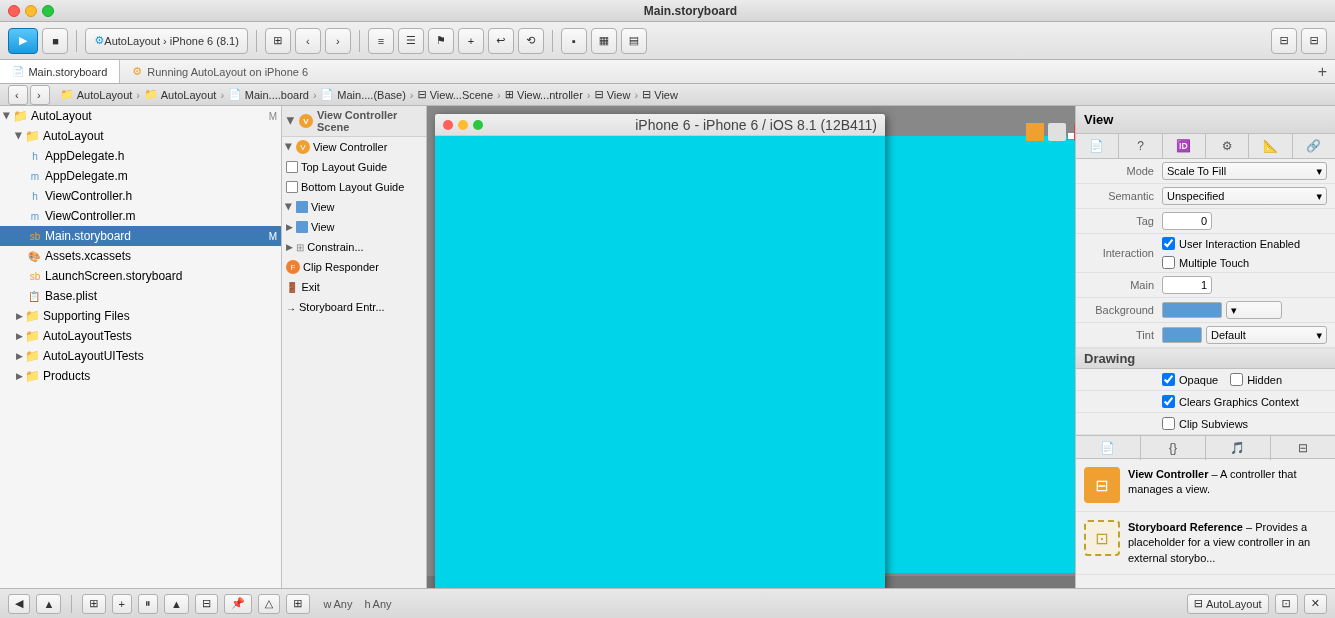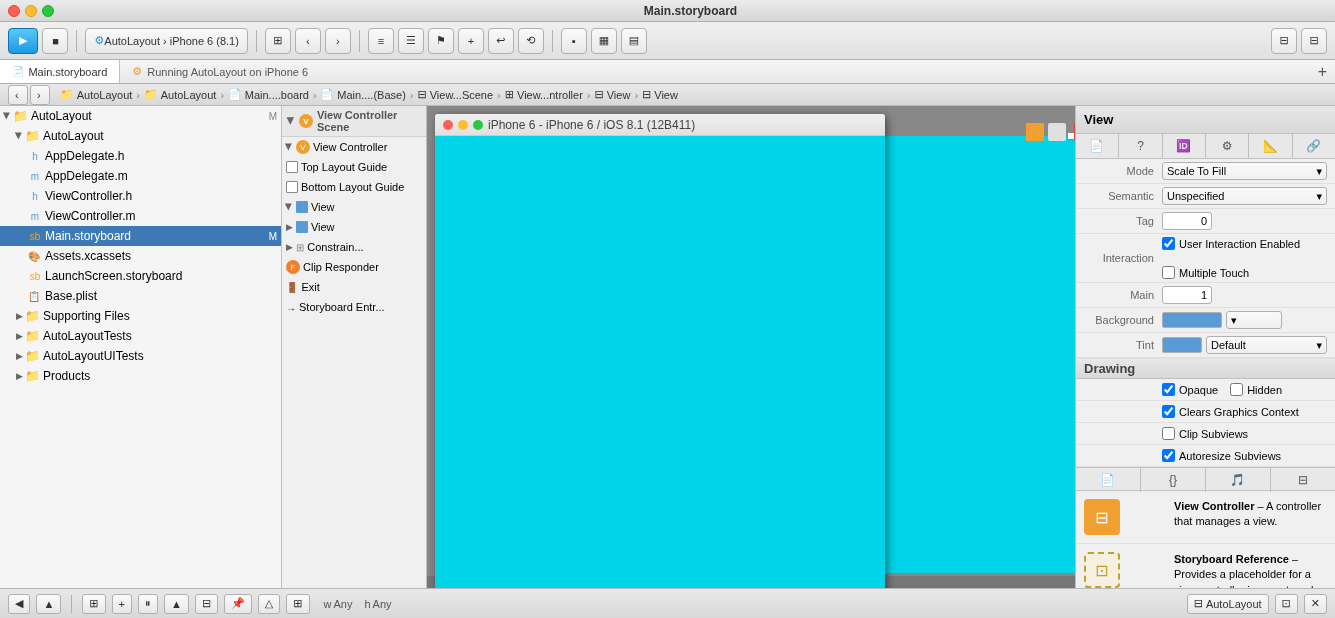--- a/index.html
+++ b/index.html
@@ -206,21 +206,21 @@
       flex-shrink: 0;
       background: #f5f0e0;
     }
     .obj-icon-solid {
       width: 36px; height: 36px;
       background: #f0a030;
       border-radius: 4px;
       display: flex; align-items: center; justify-content: center;
       flex-shrink: 0;
     }
-    .obj-text { font-size: 11px; line-height: 1.4; margin-left: 46px; }
+    .obj-text { font-size: 11px; line-height: 1.4; }
     .obj-text strong { font-size: 11px; }
 
     
     .bottom-bar {
       height: 30px;
       background: linear-gradient(to bottom, #e8e8e8, #d8d8d8);
       border-top: 1px solid #b8b8b8;
       display: flex;
       align-items: center;
       padding: 0 8px;
@@ -497,21 +497,21 @@
         <div style="position:absolute; top:-10px; right:-18px; width:18px; height:18px; background:#e04040; border-radius:2px; z-index:10;"></div>
       </div>
     </div>
 
     <div style="position:absolute; top:8px; left:8px; width:450px; height:545px; background:#d4d4d4; border-radius:3px; box-shadow: 2px 2px 8px rgba(0,0,0,0.5); z-index:5;">
 
       <div style="height:22px; background:linear-gradient(to bottom,#f0f0f0,#e0e0e0); border-bottom:1px solid #ccc; display:flex; align-items:center; padding:0 8px; gap:5px; border-radius:3px 3px 0 0;">
         <div style="width:10px;height:10px;border-radius:50%;background:#ff5f57;"></div>
         <div style="width:10px;height:10px;border-radius:50%;background:#febc2e;"></div>
         <div style="width:10px;height:10px;border-radius:50%;background:#28c840;"></div>
-        <span style="flex:1; text-align:left; font-size:12px; color:#444;">iPhone 6 - iPhone 6 / iOS 8.1 (12B411)</span>
+        <span style="flex:1; text-align:right; font-size:14px; color:#444;">iPhone 6 - iPhone 6 / iOS 8.1 (12B411)</span>
       </div>
 
       <div style="position:absolute; top:22px; left:0; right:0; bottom:0; background:#00d4e8; border-radius:0 0 3px 3px;">
 
         <div style="position:absolute; top:35px; left:10px; width:420px; height:310px; background:#00d4e8;"></div>
       </div>
     </div>
 
     <div style="position:absolute; bottom:0; left:0; right:0; height:12px; background:#777;">
       <div style="height:8px; margin:2px 5px; background:#aaa; border-radius:4px; width:35%; margin-left:15%;"></div>
@@ -554,21 +554,21 @@
       </div>
     </div>
 
     <div class="inspector-row">
       <span class="insp-label">Tag</span>
       <input class="insp-input" type="text" value="0" style="">
     </div>
 
     <div class="inspector-row">
       <span class="insp-label">Interaction</span>
-      <div style="display:flex;flex-direction:column;gap:16px;">
+      <div style="display:flex;flex-direction:column;gap:6px;">
         <div class="checkbox-row">
           <input type="checkbox" checked="" style="">
           <span>User Interaction Enabled</span>
         </div>
         <div class="checkbox-row">
           <input type="checkbox" style="">
           <span>Multiple Touch</span>
         </div>
       </div>
     </div>
@@ -618,27 +618,20 @@
       <div class="checkbox-row">
         <input type="checkbox" checked="" style="">
         <span>Clears Graphics Context</span>
       </div>
     </div>
     <div class="inspector-row">
       <span class="insp-label"></span>
       <div class="checkbox-row">
         <input type="checkbox" style="">
         <span>Clip Subviews</span>
-      </div>
-    </div>
-    <div class="inspector-row">
-      <span class="insp-label"></span>
-      <div class="checkbox-row">
-        <input type="checkbox" checked="" style="">
-        <span>Autoresize Subviews</span>
       </div>
     </div>
 
     <div style="display:flex; border-top:1px solid #c0c0c0; border-bottom:1px solid #c0c0c0; background:#e8e8e8; height:24px;">
       <div class="insp-tab">📄</div>
       <div class="insp-tab">{}</div>
       <div class="insp-tab">🎵</div>
       <div class="insp-tab">⊟</div>
     </div>
 

